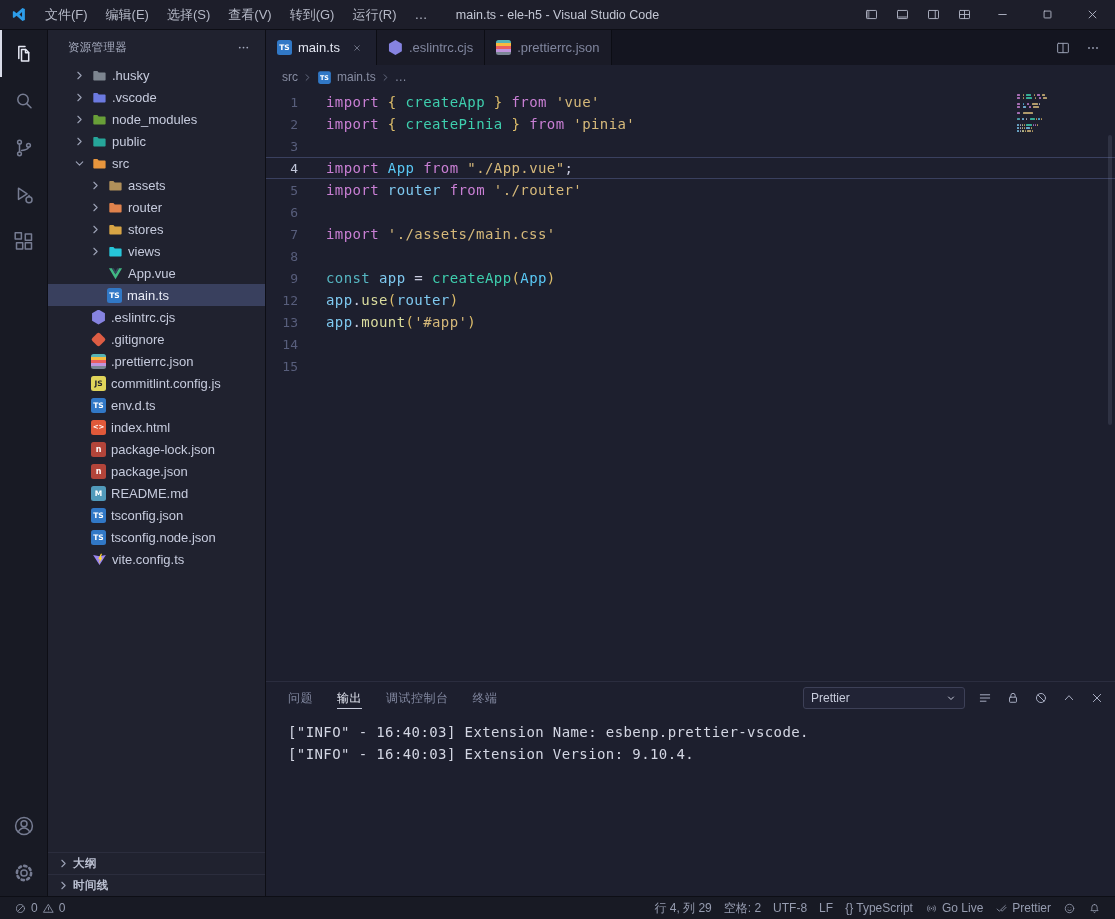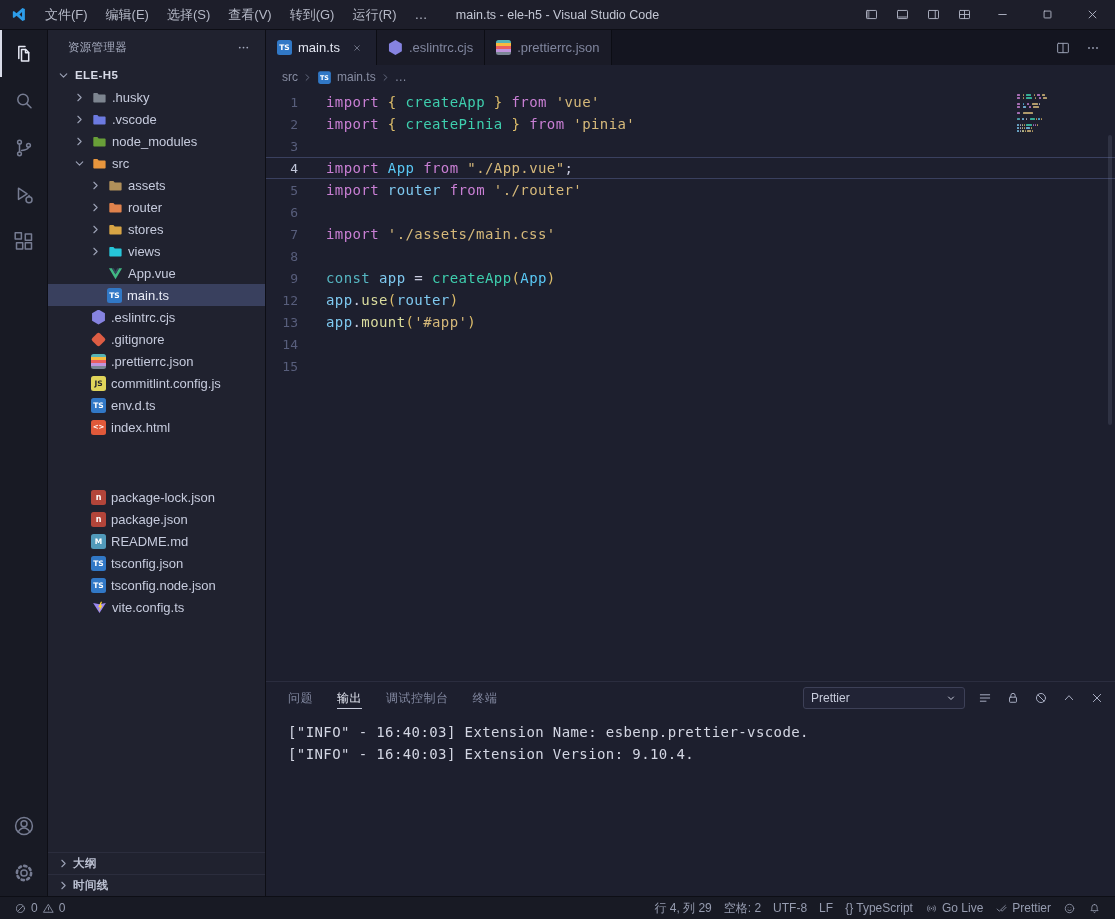--- a/index.html
+++ b/index.html
@@ -248,28 +248,20 @@
         <span>资源管理器</span>
         <span class="sb-more">
             <svg viewBox="0 0 24 24" fill="currentColor">
               <circle cx="6" cy="12" r="1.4"></circle>
               <circle cx="12" cy="12" r="1.4"></circle>
               <circle cx="18" cy="12" r="1.4"></circle>
             </svg>
           </span>
       </div>
       <div class="tree">
-          <div class="row root" style="padding-left: 8px;">
-            <span class="chev open">
-              <svg viewBox="0 0 16 16" fill="none" stroke="currentColor" stroke-width="1.4" stroke-linecap="round" stroke-linejoin="round">
-                <path d="M6 4l4 4-4 4"></path>
-              </svg>
-            </span>
-            <span class="lbl">ELE-H5</span>
-          </div>
           <div class="row" style="padding-left: 24px;">
             <span class="chev">
               <svg viewBox="0 0 16 16" fill="none" stroke="currentColor" stroke-width="1.4" stroke-linecap="round" stroke-linejoin="round">
                 <path d="M6 4l4 4-4 4"></path>
               </svg>
             </span>
             <span class="icon">
               <svg viewBox="0 0 16 16">
                 <path fill="#7d8590" d="M1.4 4.1c0-.5.4-.9.9-.9h3.4l1.5 1.5h6.4c.5 0 .9.4.9.9v6.9c0 .5-.4.9-.9.9H2.3c-.5 0-.9-.4-.9-.9z"></path>
               </svg>
@@ -294,20 +286,33 @@
               <svg viewBox="0 0 16 16" fill="none" stroke="currentColor" stroke-width="1.4" stroke-linecap="round" stroke-linejoin="round">
                 <path d="M6 4l4 4-4 4"></path>
               </svg>
             </span>
             <span class="icon">
               <svg viewBox="0 0 16 16">
                 <path fill="#689f38" d="M1.4 4.1c0-.5.4-.9.9-.9h3.4l1.5 1.5h6.4c.5 0 .9.4.9.9v6.9c0 .5-.4.9-.9.9H2.3c-.5 0-.9-.4-.9-.9z"></path>
               </svg>
             </span>
             <span class="lbl">node_modules</span>
+          </div>
+          <div class="row" style="padding-left: 24px;">
+            <span class="chev">
+              <svg viewBox="0 0 16 16" fill="none" stroke="currentColor" stroke-width="1.4" stroke-linecap="round" stroke-linejoin="round">
+                <path d="M6 4l4 4-4 4"></path>
+              </svg>
+            </span>
+            <span class="icon">
+              <svg viewBox="0 0 16 16">
+                <path fill="#26a69a" d="M1.4 4.1c0-.5.4-.9.9-.9h3.4l1.5 1.5h6.4c.5 0 .9.4.9.9v6.9c0 .5-.4.9-.9.9H2.3c-.5 0-.9-.4-.9-.9z"></path>
+              </svg>
+            </span>
+            <span class="lbl">public</span>
           </div>
           <div class="row" style="padding-left: 24px;">
             <span class="chev open">
               <svg viewBox="0 0 16 16" fill="none" stroke="currentColor" stroke-width="1.4" stroke-linecap="round" stroke-linejoin="round">
                 <path d="M6 4l4 4-4 4"></path>
               </svg>
             </span>
             <span class="icon">
               <svg viewBox="0 0 16 16">
                 <path fill="#e8963d" d="M1.4 4.1c0-.5.4-.9.9-.9h3.4l1.5 1.5h6.4c.5 0 .9.4.9.9v6.9c0 .5-.4.9-.9.9H2.3c-.5 0-.9-.4-.9-.9z"></path>
@@ -405,21 +410,21 @@
           <div class="row" style="padding-left: 24px;">
             <span class="chev"></span>
             <span class="fi fi-ts"></span>
             <span class="lbl">env.d.ts</span>
           </div>
           <div class="row" style="padding-left: 24px;">
             <span class="chev"></span>
             <span class="fi fi-html"></span>
             <span class="lbl">index.html</span>
           </div>
-          <div class="row" style="padding-left: 24px; margin-top: 48px;">
+          <div class="row" style="padding-left: 24px;">
             <span class="chev"></span>
             <span class="fi fi-npm"></span>
             <span class="lbl">package-lock.json</span>
           </div>
           <div class="row" style="padding-left: 24px;">
             <span class="chev"></span>
             <span class="fi fi-npm"></span>
             <span class="lbl">package.json</span>
           </div>
           <div class="row" style="padding-left: 24px;">

